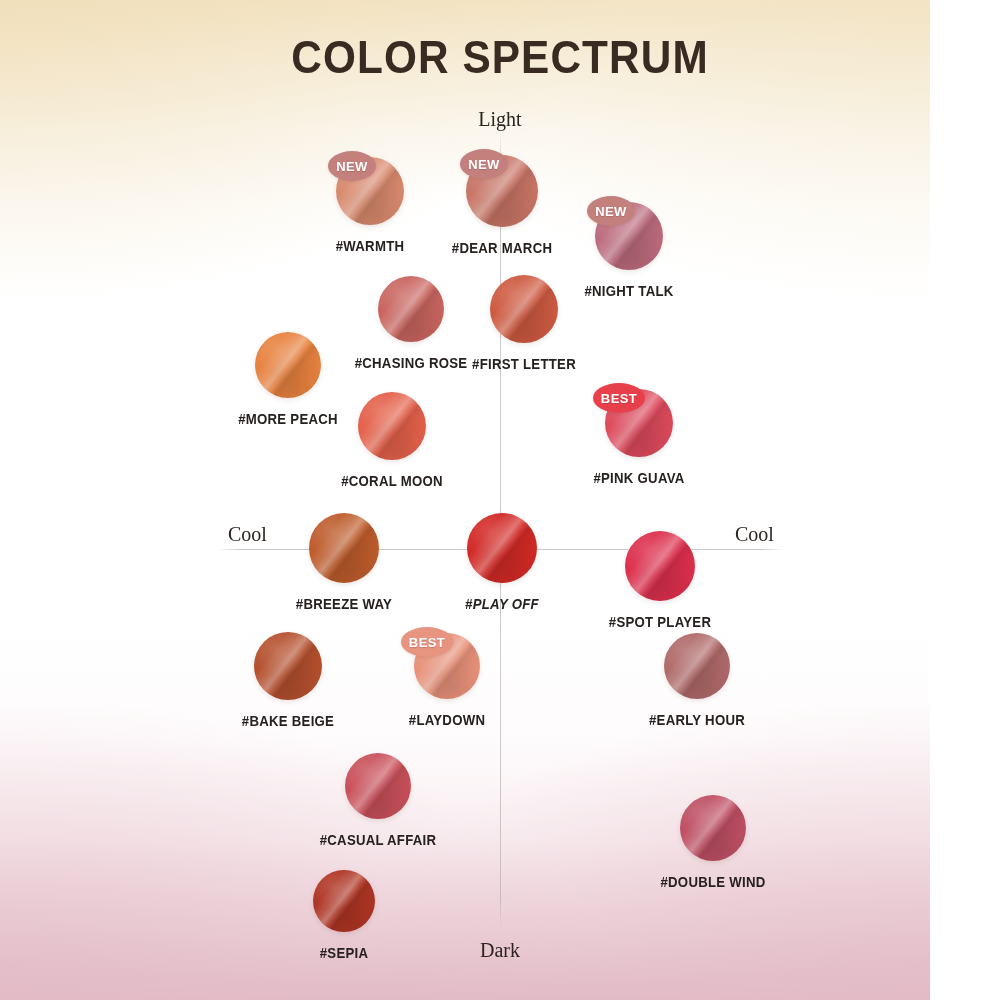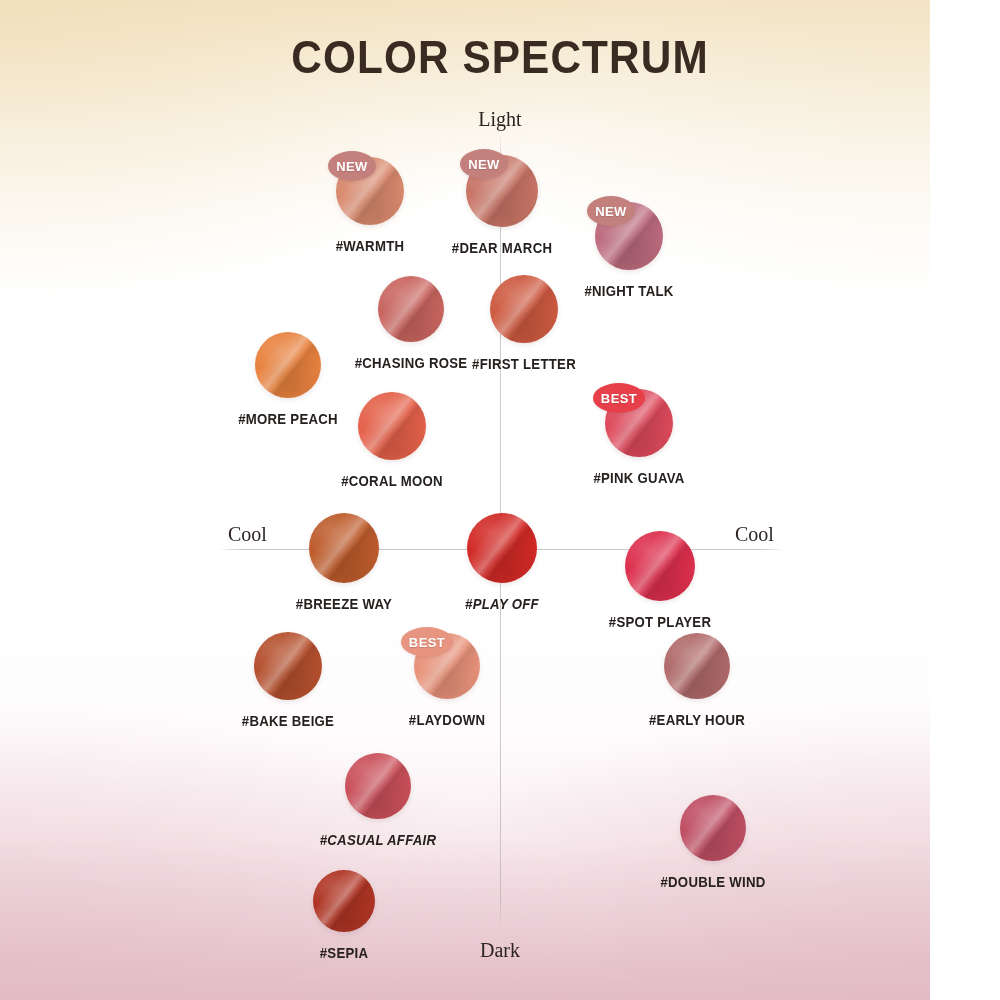--- a/index.html
+++ b/index.html
@@ -252,21 +252,21 @@
       </div>
       <div class="swatch" style="left: 414px; top: 633px; width: 66px; height: 100px;">
         <div class="disc" style="width: 66px; height: 66px; background: rgb(232, 146, 122);"></div>
         <div class="badge" style="background: rgb(231, 148, 128); width: 52px; height: 30px; left: -13px; top: -6px;">BEST</div>
         <div class="caption" style="top: 78px;">#LAYDOWN</div>
       </div>
       <div class="swatch" style="left: 664px; top: 633px; width: 66px; height: 100px;">
         <div class="disc" style="width: 66px; height: 66px; background: rgb(176, 106, 106);"></div>
         <div class="caption" style="top: 78px;">#EARLY HOUR</div>
       </div>
-      <div class="swatch" style="left: 345px; top: 753px; width: 66px; height: 100px; font-style: italic;">
+      <div class="swatch" style="left: 345px; top: 753px; width: 66px; height: 100px;">
         <div class="disc" style="width: 66px; height: 66px; background: rgb(201, 80, 90);"></div>
         <div class="caption" style="top: 78px;">#CASUAL AFFAIR</div>
       </div>
       <div class="swatch" style="left: 680px; top: 795px; width: 66px; height: 100px;">
         <div class="disc" style="width: 66px; height: 66px; background: rgb(191, 79, 100);"></div>
         <div class="caption" style="top: 78px;">#DOUBLE WIND</div>
       </div>
       <div class="swatch" style="left: 313px; top: 870px; width: 62px; height: 96px;">
         <div class="disc" style="width: 62px; height: 62px; background: rgb(175, 53, 36);"></div>
         <div class="caption" style="top: 74px;">#SEPIA</div>

